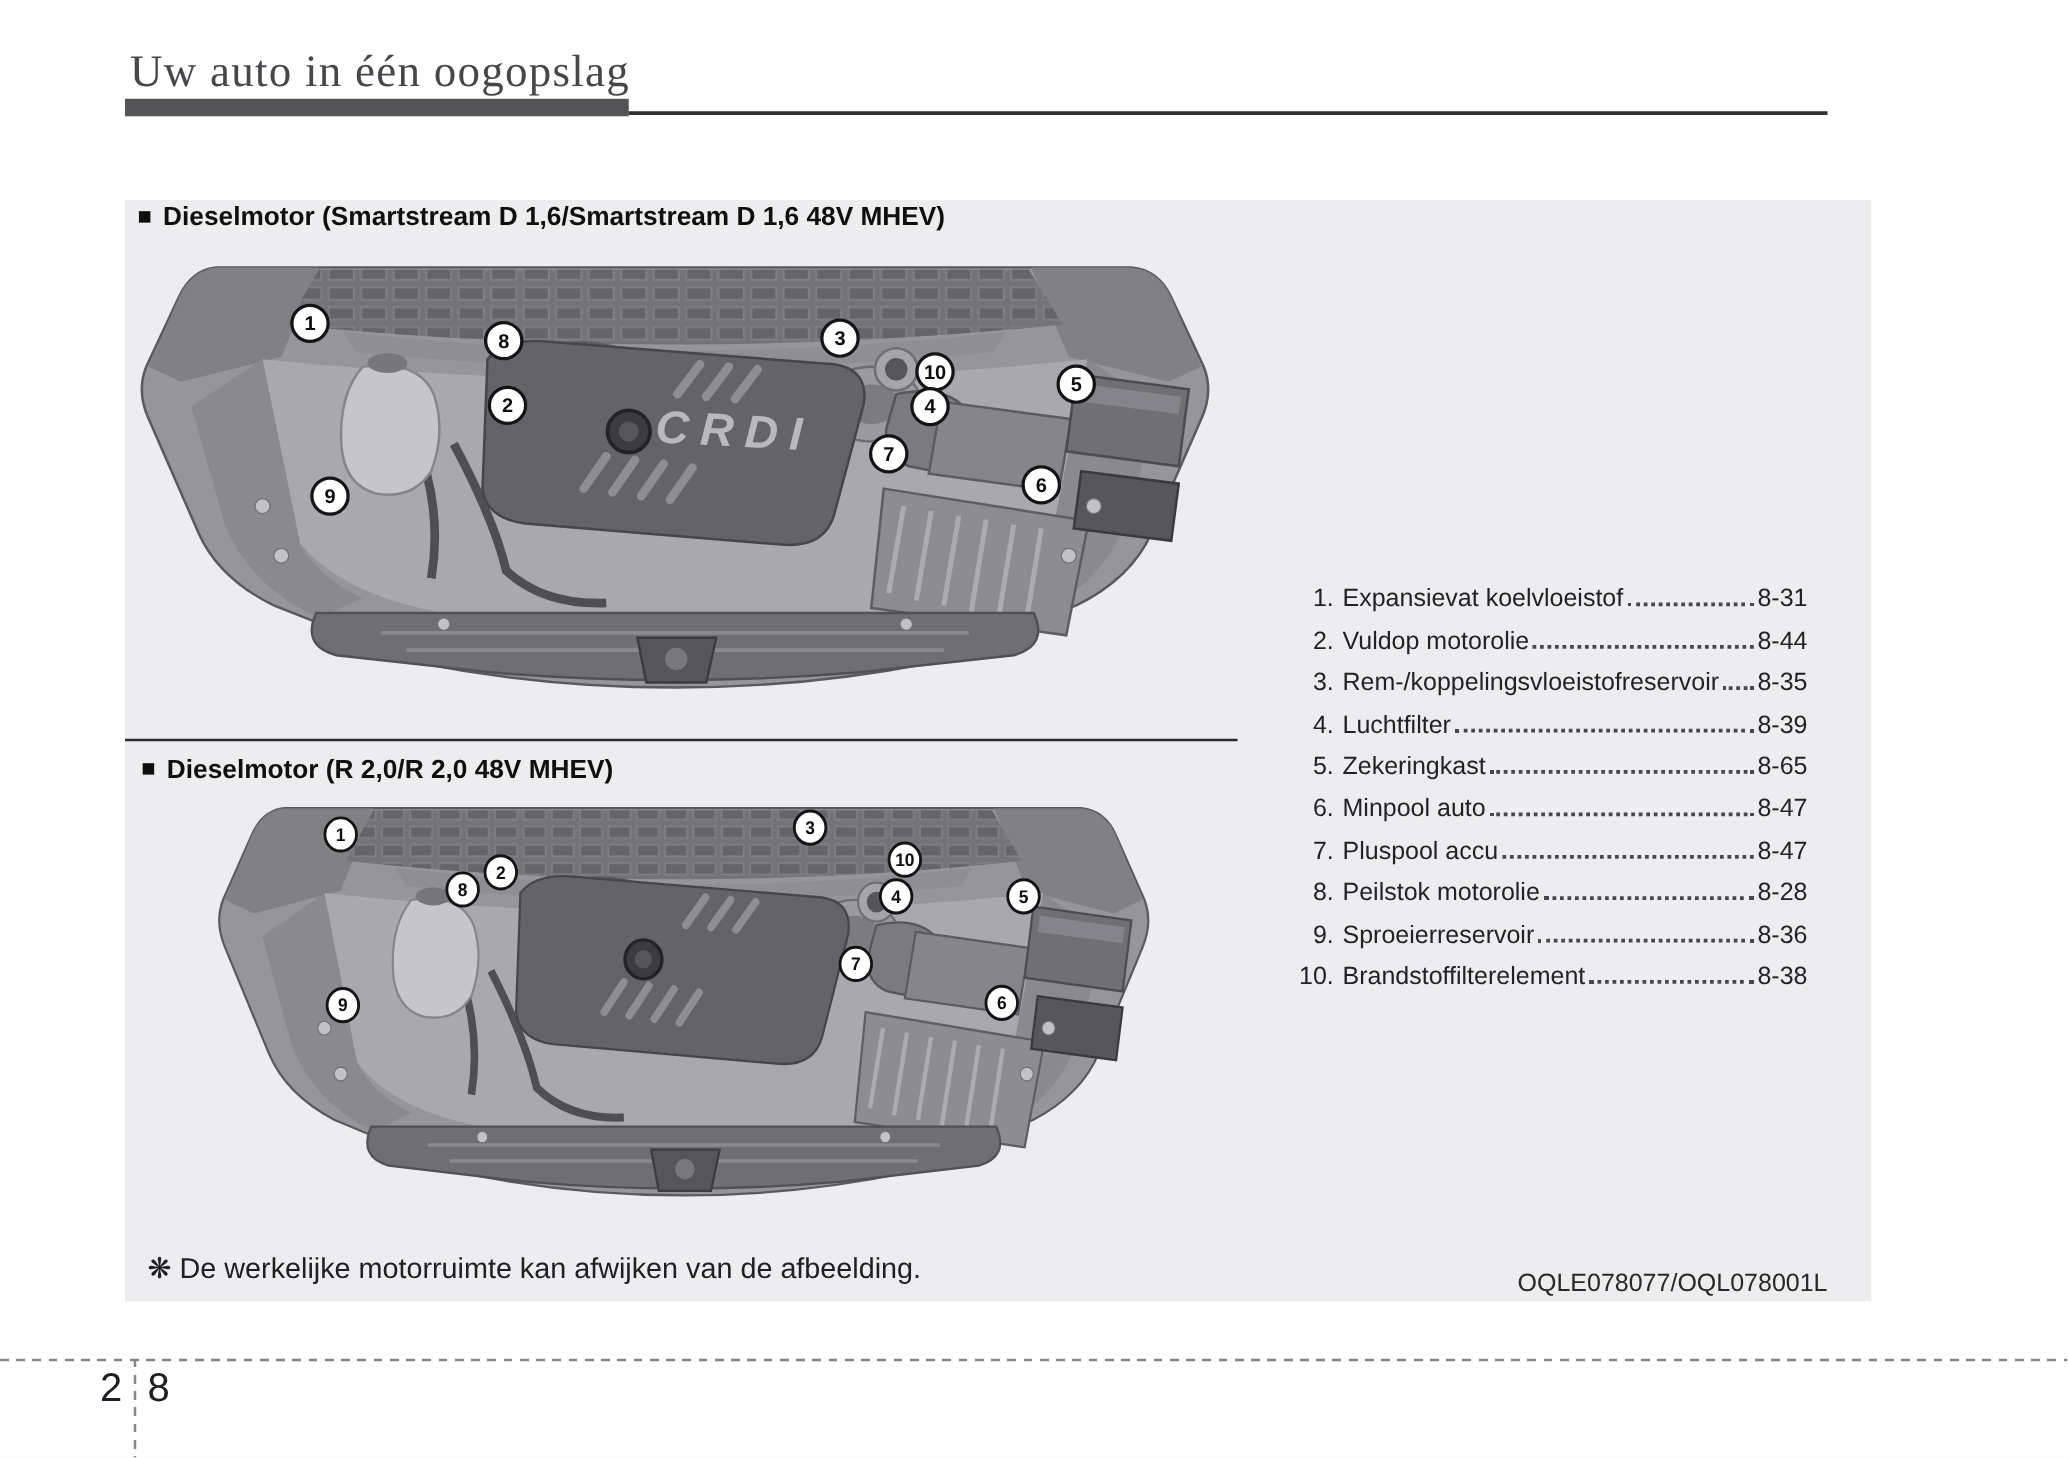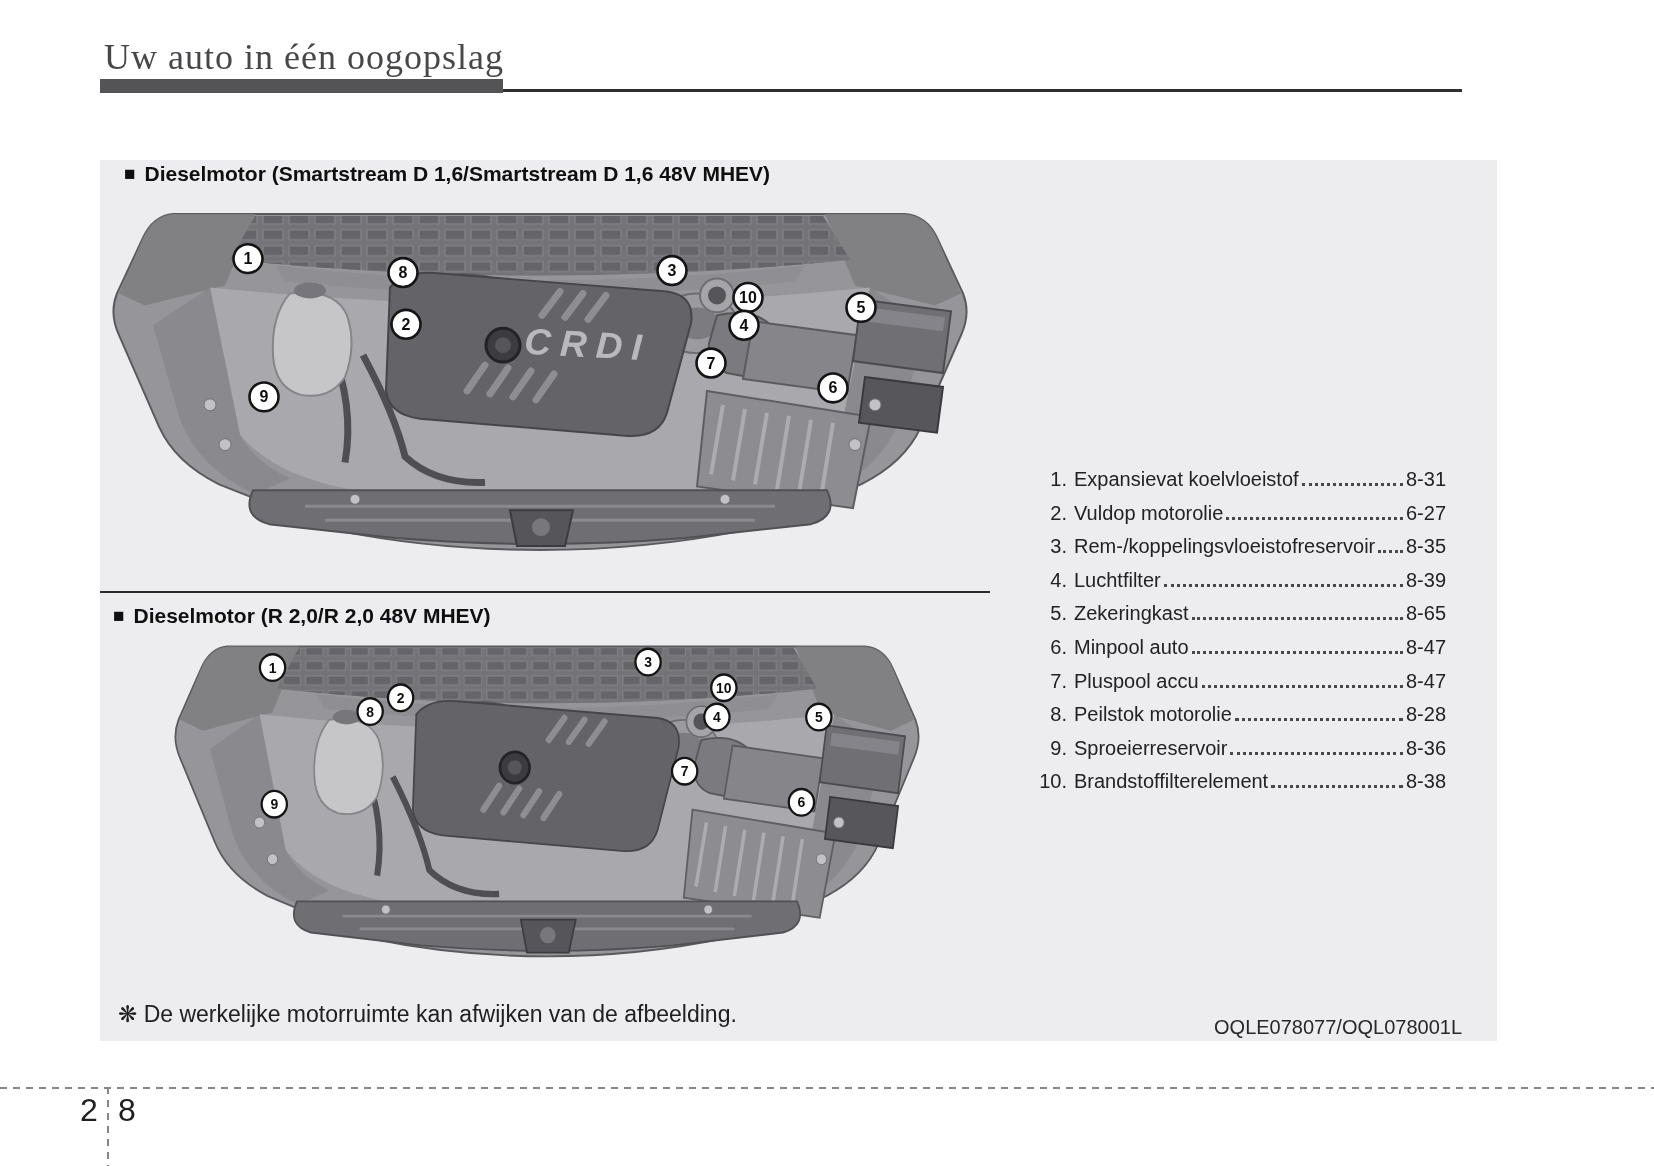--- a/index.html
+++ b/index.html
@@ -15,21 +15,21 @@
   .header-title{position:absolute;left:104px;top:36px;font-family:"Liberation Serif","DejaVu Serif",serif;
         font-weight:normal;font-size:36px;color:var(--title-color);letter-spacing:1px;}
   .header-bar{position:absolute;left:100px;top:79px;width:403px;height:14px;background:var(--header-bar);}
   .header-rule{position:absolute;left:503px;top:89px;width:959px;height:3px;background:var(--rule-color);}
 
   
   .content-box{position:absolute;left:100px;top:160px;width:1397px;height:881px;background:var(--content-bg);}
 
   .section-title{position:absolute;font-size:21px;font-weight:bold;color:#0f0f10;white-space:nowrap;}
   .section-title .bullet{font-size:19px;margin-right:9px;position:relative;top:-1px;}
-  .t1{left:124px;top:162px;}
+  .t1{left:110px;top:162px;}
   .t2{left:113px;top:604px;text-align:center;}
 
   .divider{position:absolute;left:100px;top:591px;width:890px;height:2px;background:#2b2b2d;}
 
   .diagram{position:absolute;display:block;}
   .d1{left:105px;top:196px;width:870px;height:358px;}
   .d2{left:168px;top:630px;width:758px;height:330px;}
 
   .engine-text{fill:#b9b9bd;font-size:37px;font-weight:bold;font-style:italic;
         letter-spacing:9px;text-anchor:middle;font-family:"Liberation Sans",sans-serif;}
@@ -235,21 +235,21 @@
     <span class="li-num">1.</span>
         <span class="li-label">Expansievat koelvloeistof</span>
         <span class="li-dots"></span>
         <span class="li-page">8-31</span>
   </div>
 
   <div class="legend-item">
     <span class="li-num">2.</span>
         <span class="li-label">Vuldop motorolie</span>
         <span class="li-dots"></span>
-        <span class="li-page">6-27</span>
+        <span class="li-page">8-44</span>
   </div>
 
   <div class="legend-item">
     <span class="li-num">3.</span>
         <span class="li-label">Rem-/koppelingsvloeistofreservoir</span>
         <span class="li-dots"></span>
         <span class="li-page">8-35</span>
   </div>
 
   <div class="legend-item">

